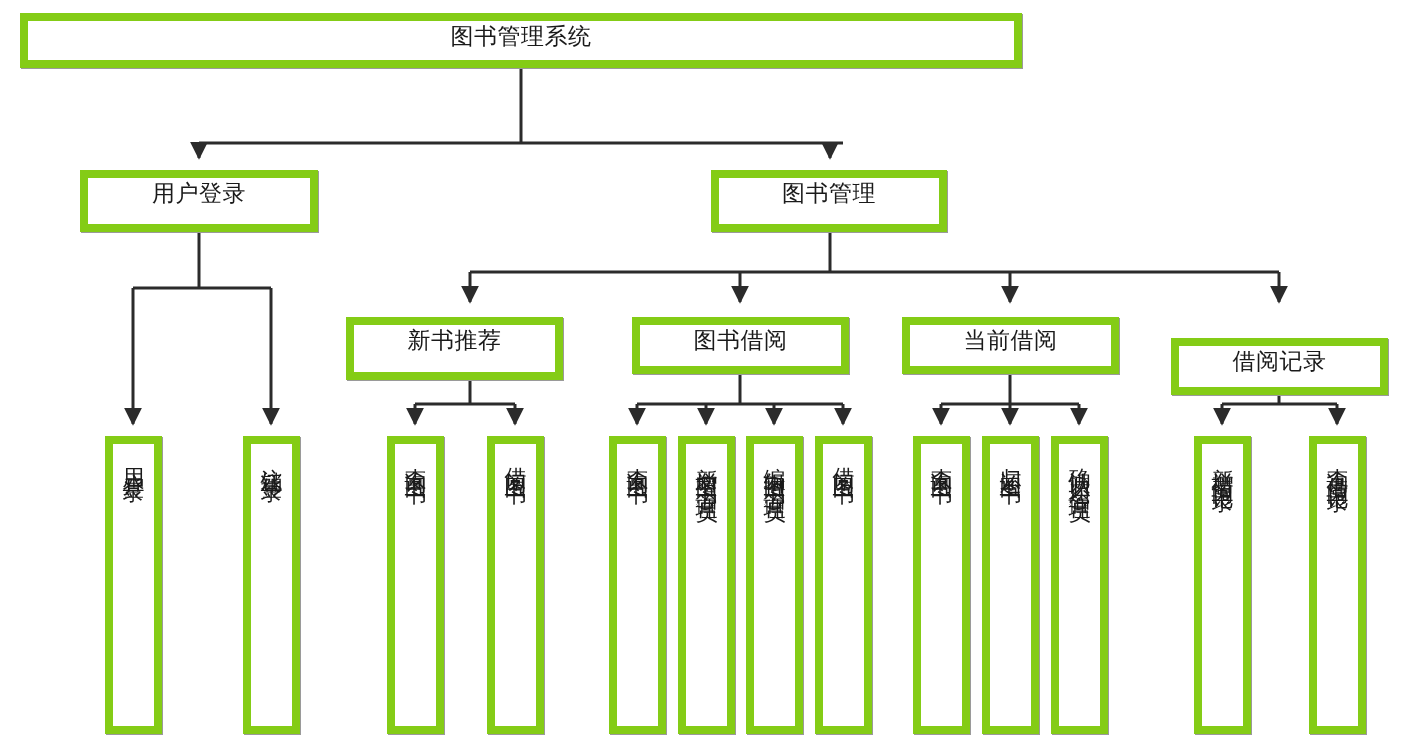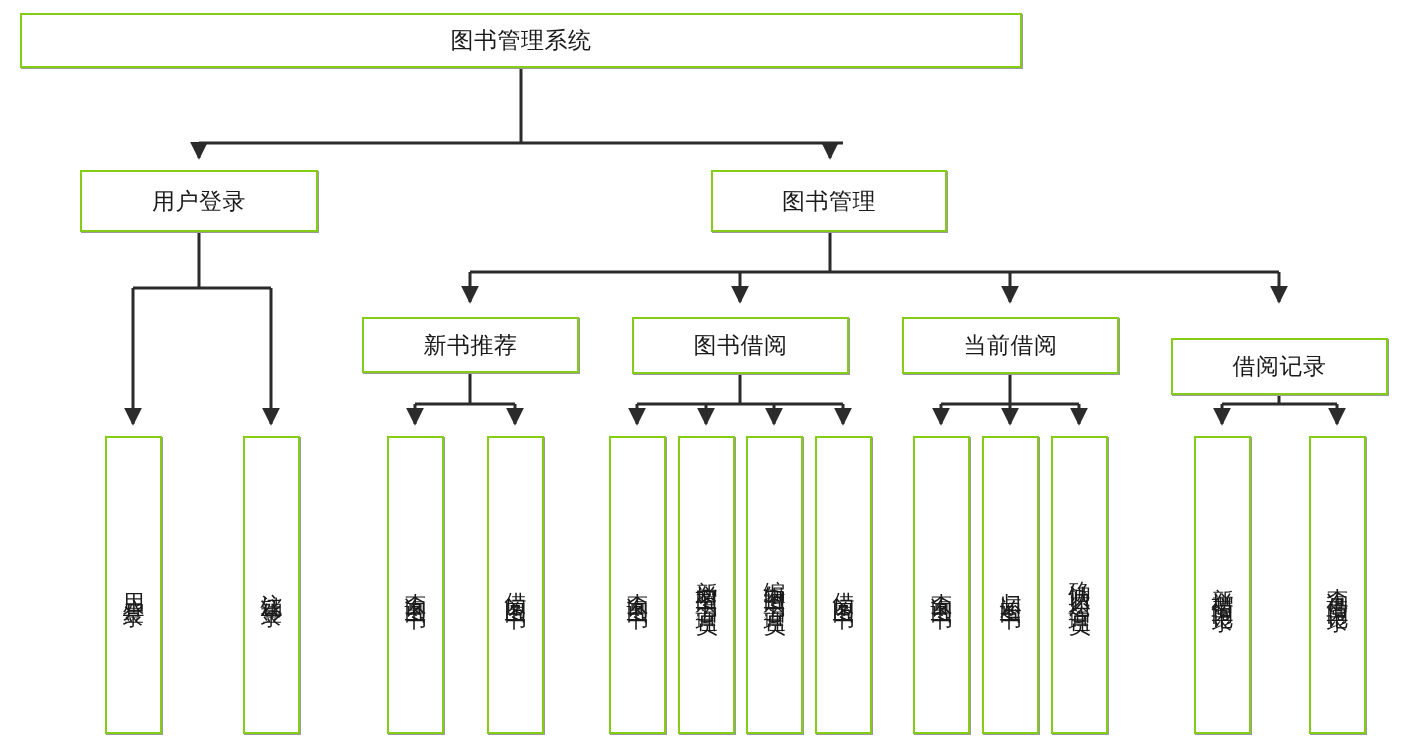--- a/index.html
+++ b/index.html
@@ -21,24 +21,23 @@
     position: absolute;
     left: 0;
     top: 0;
     width: 1405px;
     height: 747px;
   }
   .node {
     position: absolute;
     box-sizing: border-box;
     background: #ffffff;
-    border: 2px solid #84cc16;
+    border: 8px solid #84cc16;
     box-shadow: 1px 1px 0 0 #9a9a9a;
     display: flex;
-    align-items: center;
     justify-content: center;
     color: #1a1a1a;
   }
   .node.h {
     font-size: 23px;
     letter-spacing: 0.5px;
   }
   .node.v {
     font-size: 22px;
     padding: 6px 0;
@@ -120,21 +119,21 @@
     <span>图书管理系统</span>
   </div>
 
   <div class="node h" style="left:80px; top:170px; width:238px; height:62px;">
     <span>用户登录</span>
   </div>
   <div class="node h" style="left:711px; top:170px; width:236px; height:62px;">
     <span>图书管理</span>
   </div>
 
-  <div class="node h" style="left:362px; top:317px; width:217px; height:56px;">
+  <div class="node h" style="left:346px; top:317px; width:217px; height:63px;">
     <span>新书推荐</span>
   </div>
   <div class="node h" style="left:902px; top:317px; width:217px; height:57px;">
     <span>当前借阅</span>
   </div>
   <div class="node h" style="left:632px; top:317px; width:217px; height:57px;">
     <span>图书借阅</span>
   </div>
   <div class="node h" style="left:1171px; top:317px; width:217px; height:57px;margin-top:21px;">
     <span>借阅记录</span>

